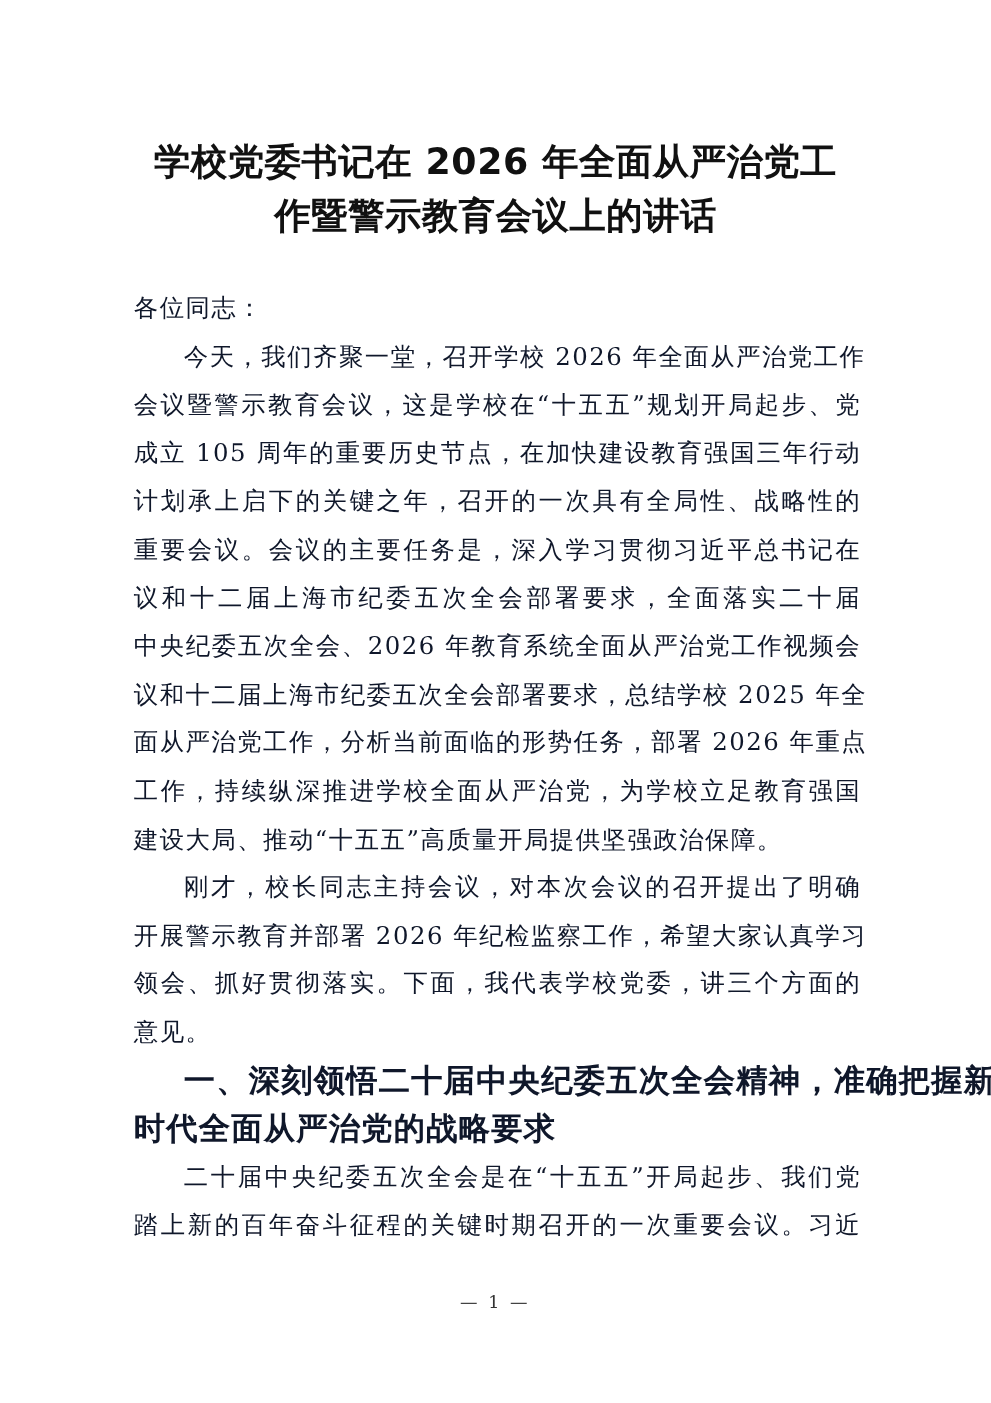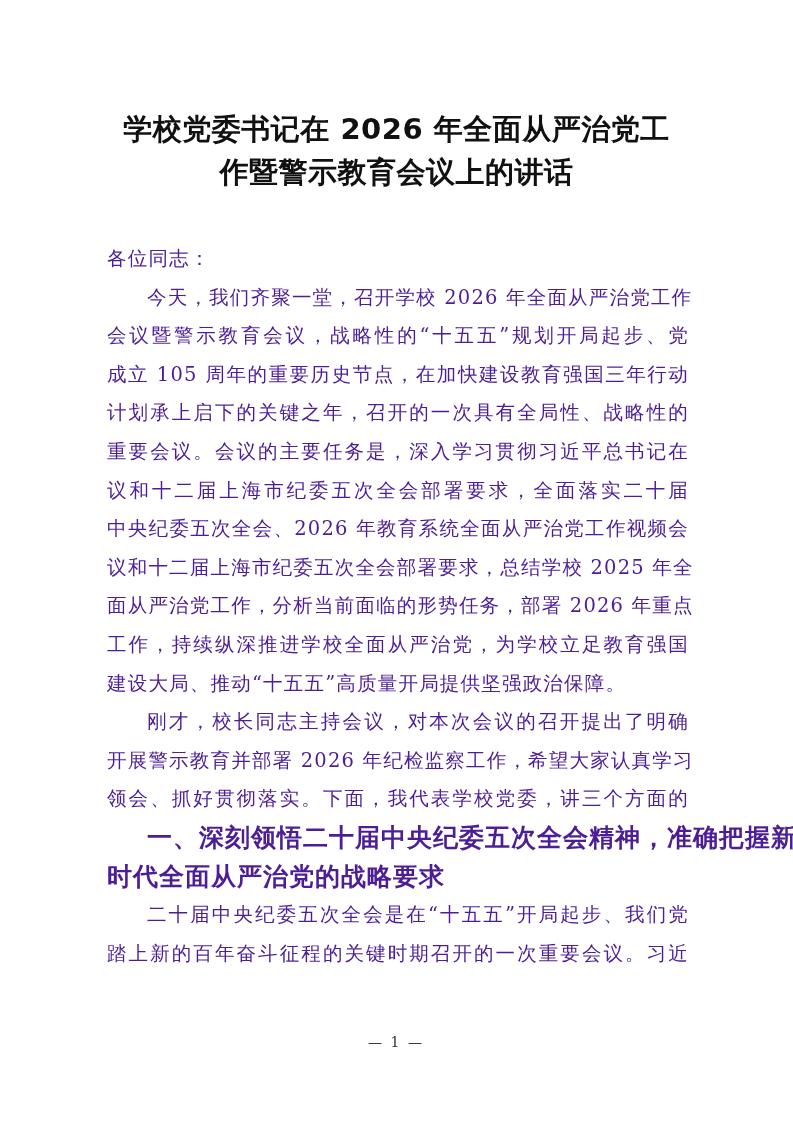--- a/index.html
+++ b/index.html
@@ -36,22 +36,21 @@
       color: #111111;
     }
     .title .line { display: block; white-space: nowrap; }
     .body {
       position: absolute;
       left: 107px;
       top: 228px;
       width: 582px;
       font-size: 19.5px;
       line-height: 38.6px;
-      color: #4c1d95;
-      margin-top: 12px;
+      color: #0f172a;
     }
     .para {
       margin: 0;
       text-align: justify;
       text-align-last: left;
       letter-spacing: 1.2px;
     }
     .para .ln {
       display: block;
       white-space: nowrap;
@@ -91,36 +90,37 @@
   </div>
 
   <div class="body">
 
     <p class="para salutation">
       <span class="ln last">各位同志：</span>
     </p>
 
     <p class="para">
       <span class="ln indent">今天，我们齐聚一堂，召开学校 2026 年全面从严治党工作</span>
-      <span class="ln">会议暨警示教育会议，战略性的“十五五”规划开局起步、党</span>
+      <span class="ln">会议暨警示教育会议，这是学校在“十五五”规划开局起步、党</span>
       <span class="ln">成立 105 周年的重要历史节点，在加快建设教育强国三年行动</span>
       <span class="ln">计划承上启下的关键之年，召开的一次具有全局性、战略性的</span>
       <span class="ln">重要会议。会议的主要任务是，深入学习贯彻习近平总书记在</span>
       <span class="ln">议和十二届上海市纪委五次全会部署要求，全面落实二十届</span>
       <span class="ln">中央纪委五次全会、2026 年教育系统全面从严治党工作视频会</span>
       <span class="ln">议和十二届上海市纪委五次全会部署要求，总结学校 2025 年全</span>
       <span class="ln">面从严治党工作，分析当前面临的形势任务，部署 2026 年重点</span>
       <span class="ln">工作，持续纵深推进学校全面从严治党，为学校立足教育强国</span>
       <span class="ln last">建设大局、推动“十五五”高质量开局提供坚强政治保障。</span>
     </p>
 
     <p class="para">
       <span class="ln indent">刚才，校长同志主持会议，对本次会议的召开提出了明确</span>
       <span class="ln">开展警示教育并部署 2026 年纪检监察工作，希望大家认真学习</span>
       <span class="ln">领会、抓好贯彻落实。下面，我代表学校党委，讲三个方面的</span>
+      <span class="ln last">意见。</span>
     </p>
 
     <p class="para heading">
       <span class="ln indent">一、深刻领悟二十届中央纪委五次全会精神，准确把握新</span>
       <span class="ln last">时代全面从严治党的战略要求</span>
     </p>
 
     <p class="para">
       <span class="ln indent">二十届中央纪委五次全会是在“十五五”开局起步、我们党</span>
       <span class="ln">踏上新的百年奋斗征程的关键时期召开的一次重要会议。习近</span>

